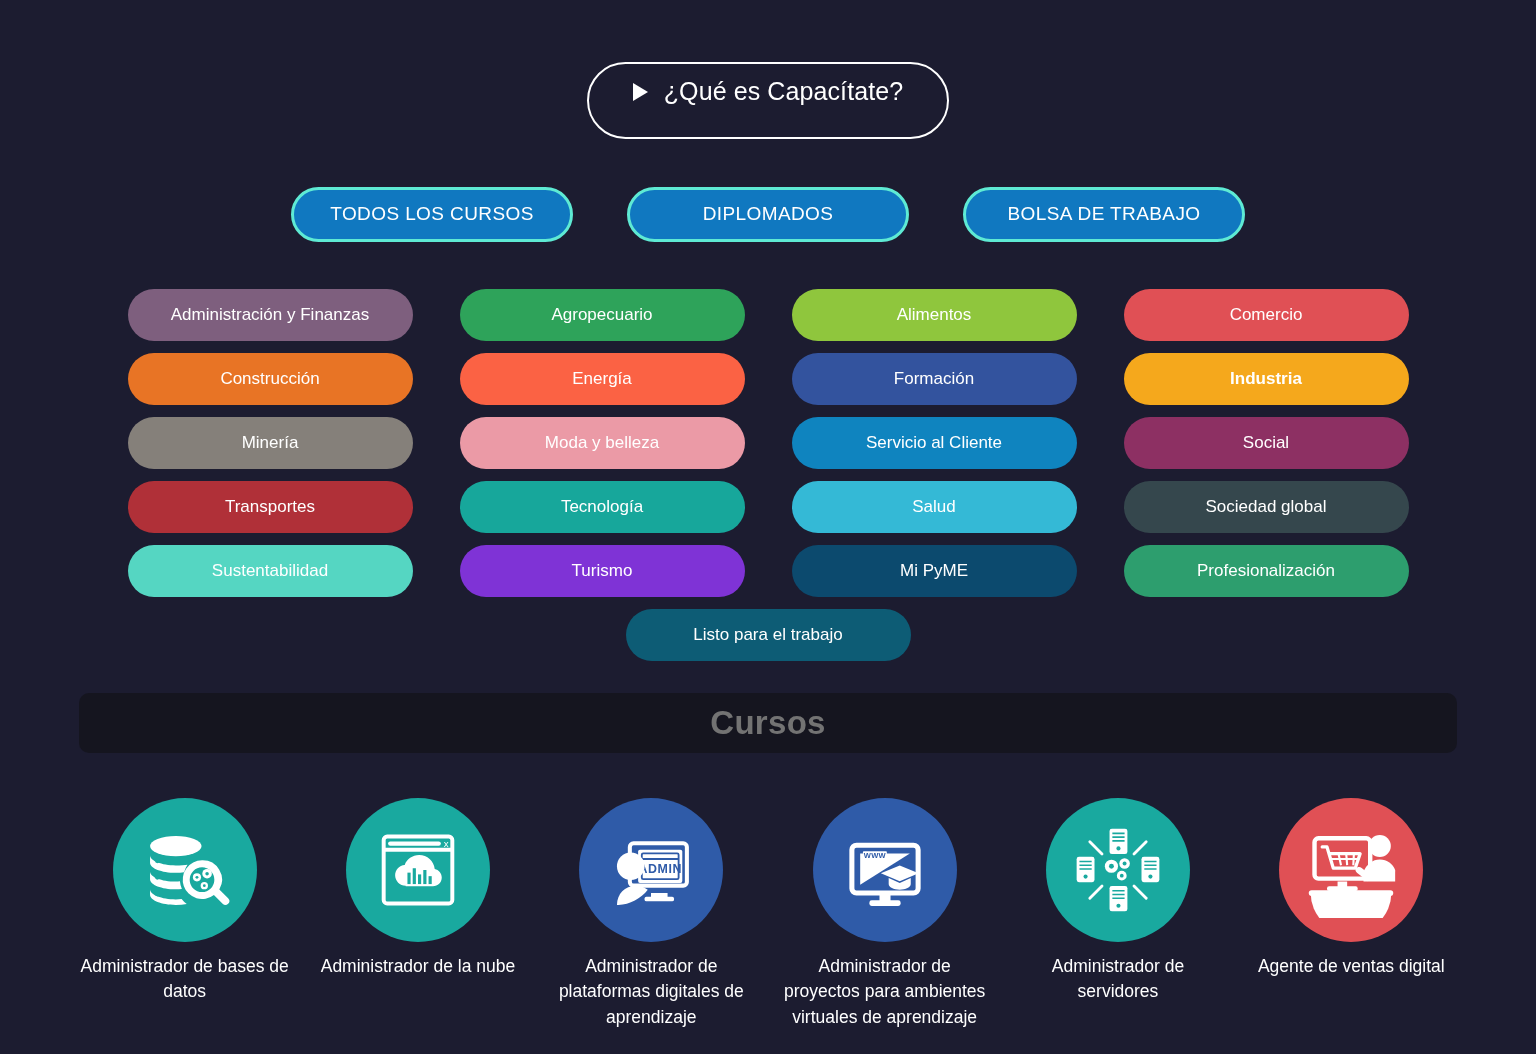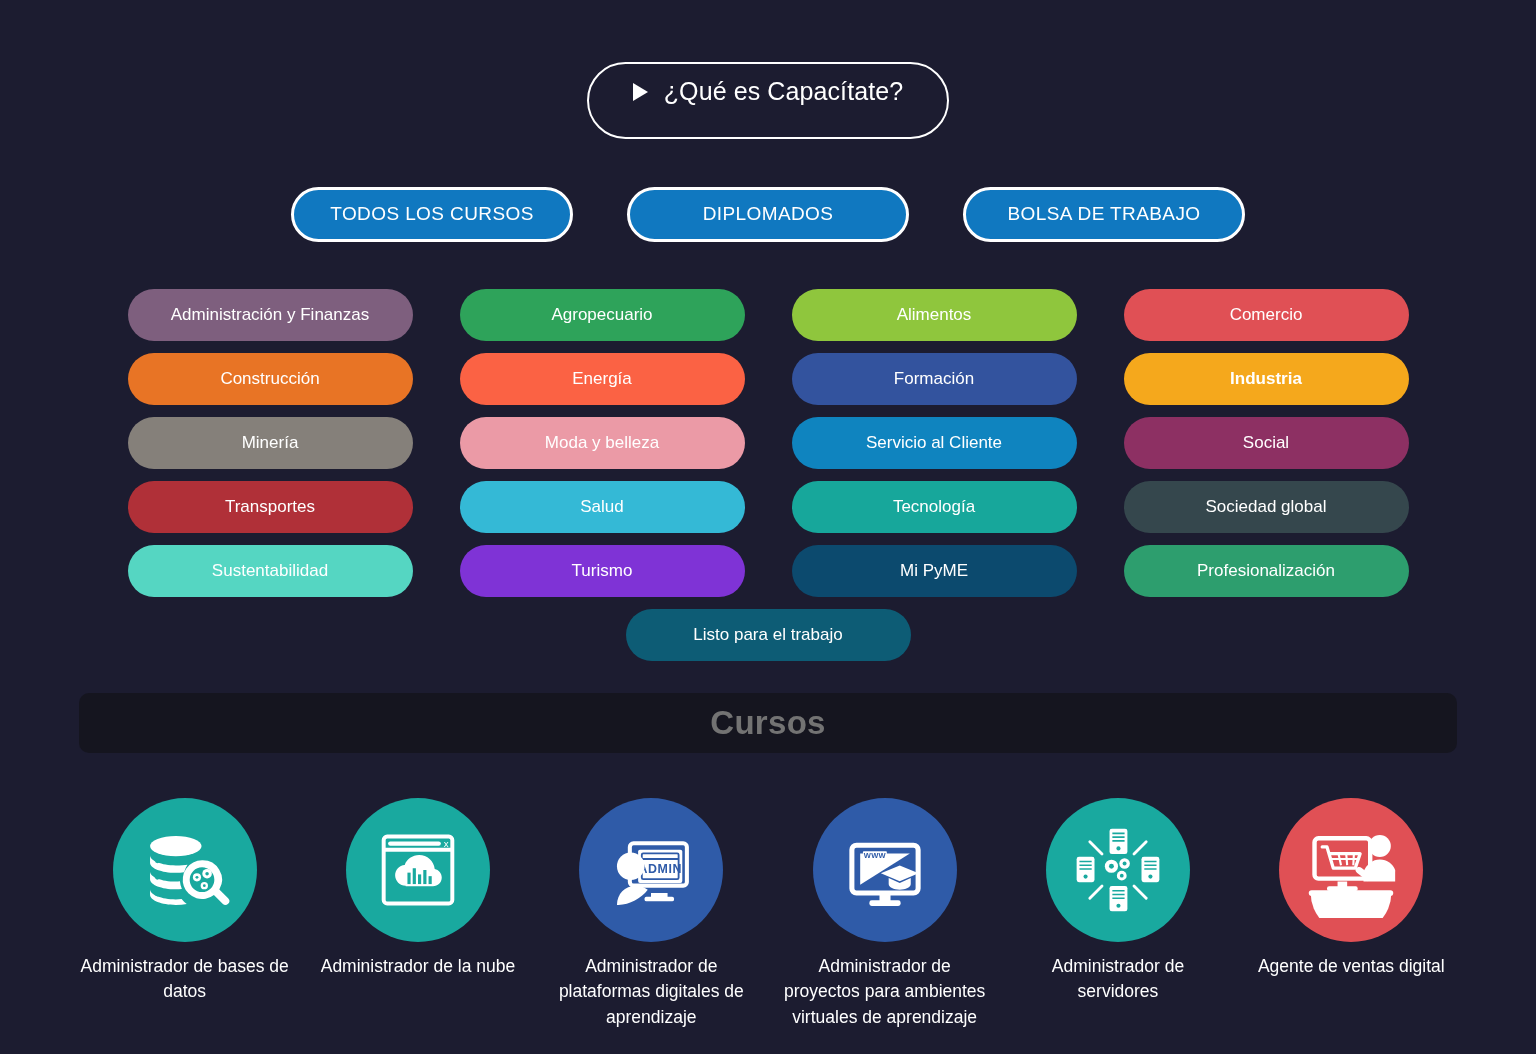--- a/index.html
+++ b/index.html
@@ -50,21 +50,21 @@
 
   
   .nav-row {
     display: flex;
     justify-content: center;
     gap: 54px;
     margin-top: 48px;
   }
   .nav-btn {
     background: #1078c0;
-    border: 3px solid #ffffff;
+    border: 3px solid #5eead4;
     border-radius: 999px;
     color: #ffffff;
     font-size: 19px;
     letter-spacing: .4px;
     padding: 13px 0 14px;
     width: 282px;
     text-align: center;
     cursor: pointer;
     font-family: "Liberation Sans", sans-serif;
   }
@@ -174,22 +174,22 @@
     <div class="cat-pill" style="background: rgb(224, 80, 85);">Comercio</div>
     <div class="cat-pill" style="background: rgb(232, 116, 37);">Construcción</div>
     <div class="cat-pill" style="background: rgb(251, 98, 68);">Energía</div>
     <div class="cat-pill" style="background: rgb(51, 83, 158);">Formación</div>
     <div class="cat-pill" style="background: rgb(245, 168, 28); font-weight: bold;">Industria</div>
     <div class="cat-pill" style="background: rgb(133, 128, 122);">Minería</div>
     <div class="cat-pill" style="background: rgb(235, 154, 166);">Moda y belleza</div>
     <div class="cat-pill" style="background: rgb(15, 132, 191);">Servicio al Cliente</div>
     <div class="cat-pill" style="background: rgb(141, 48, 99);">Social</div>
     <div class="cat-pill" style="background: rgb(176, 48, 56);">Transportes</div>
+    <div class="cat-pill" style="background: rgb(23, 167, 155);">Tecnología</div>
     <div class="cat-pill" style="background: rgb(52, 185, 214);">Salud</div>
-    <div class="cat-pill" style="background: rgb(23, 167, 155);">Tecnología</div>
     <div class="cat-pill" style="background: rgb(53, 71, 77);">Sociedad global</div>
     <div class="cat-pill" style="background: rgb(85, 214, 194);">Sustentabilidad</div>
     <div class="cat-pill" style="background: rgb(127, 51, 214);">Turismo</div>
     <div class="cat-pill" style="background: #0c4a6e;">Mi PyME</div>
     <div class="cat-pill" style="background: rgb(45, 158, 110);">Profesionalización</div>
   </div>
 <div class="cat-last-row">
   <div class="cat-pill" id="cat-extra" style="background: rgb(13, 92, 117);">Listo para el trabajo</div>
 </div>
 

